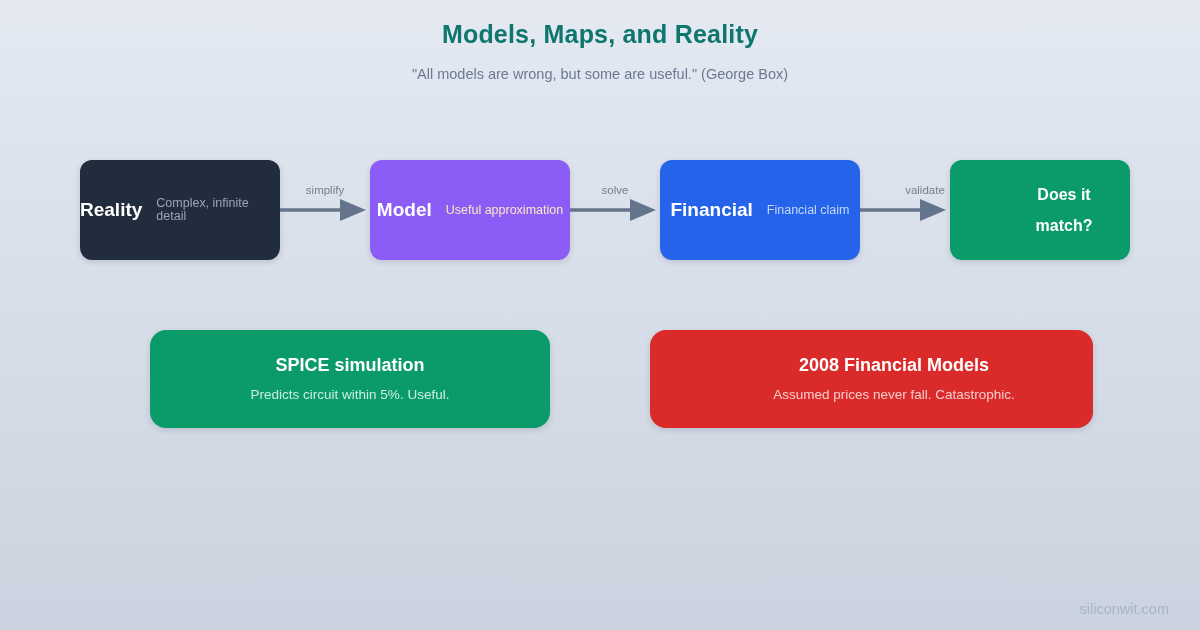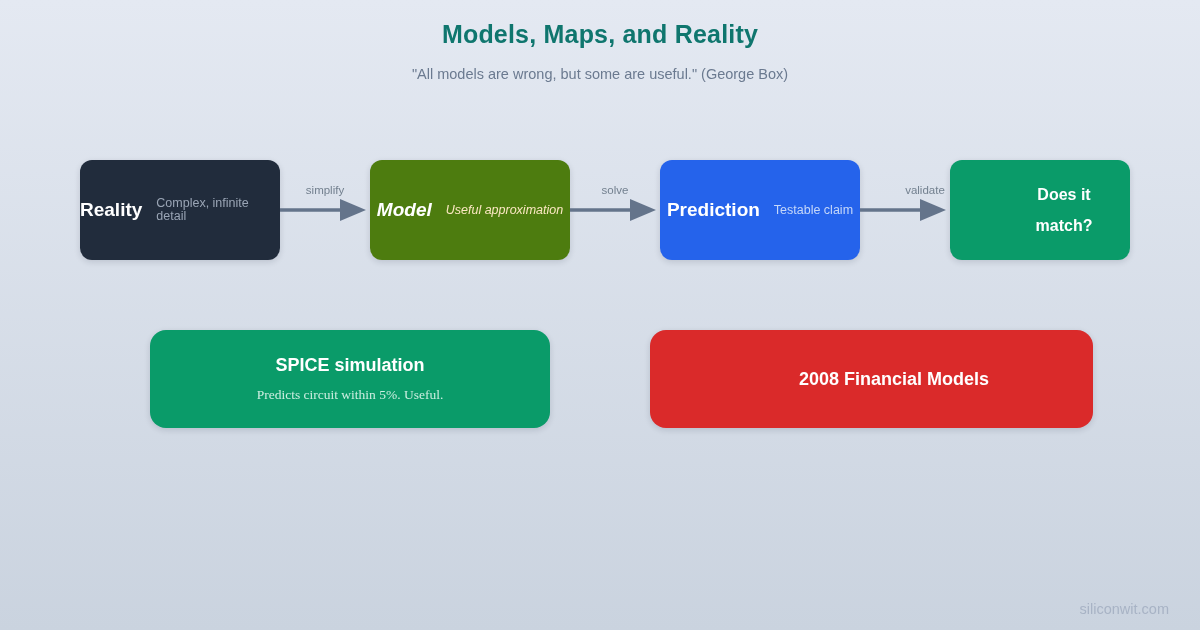--- a/index.html
+++ b/index.html
@@ -52,21 +52,21 @@
   .example {
     position: absolute; top: 330px; height: 98px;
     border-radius: 16px;
     display: flex; flex-direction: column; align-items: center; justify-content: center;
     gap: 13px;
     box-shadow: 0 2px 6px rgba(15,23,42,0.14);
   }
   .example-spice     { left: 150px; width: 400px; }
   .example-financial { left: 650px; width: 398px; padding-left: 45px; }
   .example-title { color: #ffffff; font-weight: bold; font-size: 18px; line-height: 19px; }
-  .example-sub   { font-size: 13.5px; line-height: 14px; font-family: Liberation Serif, serif; }
+  .example-sub   { font-size: 13.5px; line-height: 14px; }
 
   .watermark {
     position: absolute; right: 31px; bottom: 13px;
     font-size: 14.5px;
   }
 </style>
 </head>
 <body style="background: linear-gradient(rgb(228, 233, 242) 0%, rgb(202, 211, 223) 100%);">
 
 <div class="canvas">
@@ -82,36 +82,36 @@
     </div>
 
     <div class="arrow arrow-1" style="color: rgb(100, 116, 139);">
       <div class="arrow-label" style="color: rgb(115, 128, 143);">simplify</div>
       <svg width="90" height="30" viewBox="0 0 90 30">
         <line x1="0" y1="15" x2="62" y2="15" stroke="currentColor" stroke-width="3.5"></line>
         <polygon points="60,4 60,26 86,15" fill="currentColor"></polygon>
       </svg>
     </div>
 
-    <div class="node node-model" style="background-color: #4d7c0f; font-style: italic;">
+    <div class="node node-model" style="background-color: #8b5cf6;">
       <div class="node-title">Model</div>
       <div class="node-sub" style="color: rgb(252, 232, 195);">Useful approximation</div>
     </div>
 
     <div class="arrow arrow-2" style="color: rgb(100, 116, 139);">
       <div class="arrow-label" style="color: rgb(115, 128, 143);">solve</div>
       <svg width="90" height="30" viewBox="0 0 90 30">
         <line x1="0" y1="15" x2="62" y2="15" stroke="currentColor" stroke-width="3.5"></line>
         <polygon points="60,4 60,26 86,15" fill="currentColor"></polygon>
       </svg>
     </div>
 
     <div class="node node-prediction" style="background-color: rgb(37, 99, 235);">
-      <div class="node-title">Prediction</div>
-      <div class="node-sub" style="color: rgb(197, 215, 249);">Testable claim</div>
+      <div class="node-title">Financial</div>
+      <div class="node-sub" style="color: rgb(197, 215, 249);">Financial claim</div>
     </div>
 
     <div class="arrow arrow-3" style="color: rgb(100, 116, 139); padding-left: 40px;">
       <div class="arrow-label" style="color: rgb(115, 128, 143);">validate</div>
       <svg width="90" height="30" viewBox="0 0 90 30">
         <line x1="0" y1="15" x2="62" y2="15" stroke="currentColor" stroke-width="3.5"></line>
         <polygon points="60,4 60,26 86,15" fill="currentColor"></polygon>
       </svg>
     </div>
 
@@ -124,19 +124,20 @@
 
   <div class="examples">
 
     <div class="example example-spice" style="background-color: rgb(10, 155, 105);">
       <div class="example-title">SPICE simulation</div>
       <div class="example-sub" style="color: rgb(205, 238, 225);">Predicts circuit within 5%. Useful.</div>
     </div>
 
     <div class="example example-financial" style="background-color: rgb(218, 42, 42);">
       <div class="example-title">2008 Financial Models</div>
+      <div class="example-sub" style="color: rgb(247, 205, 205);">Assumed prices never fall. Catastrophic.</div>
     </div>
 
   </div>
 
   <div class="watermark" style="color: rgb(168, 179, 197);">siliconwit.com</div>
 
 </div>
 
 </body></html>

